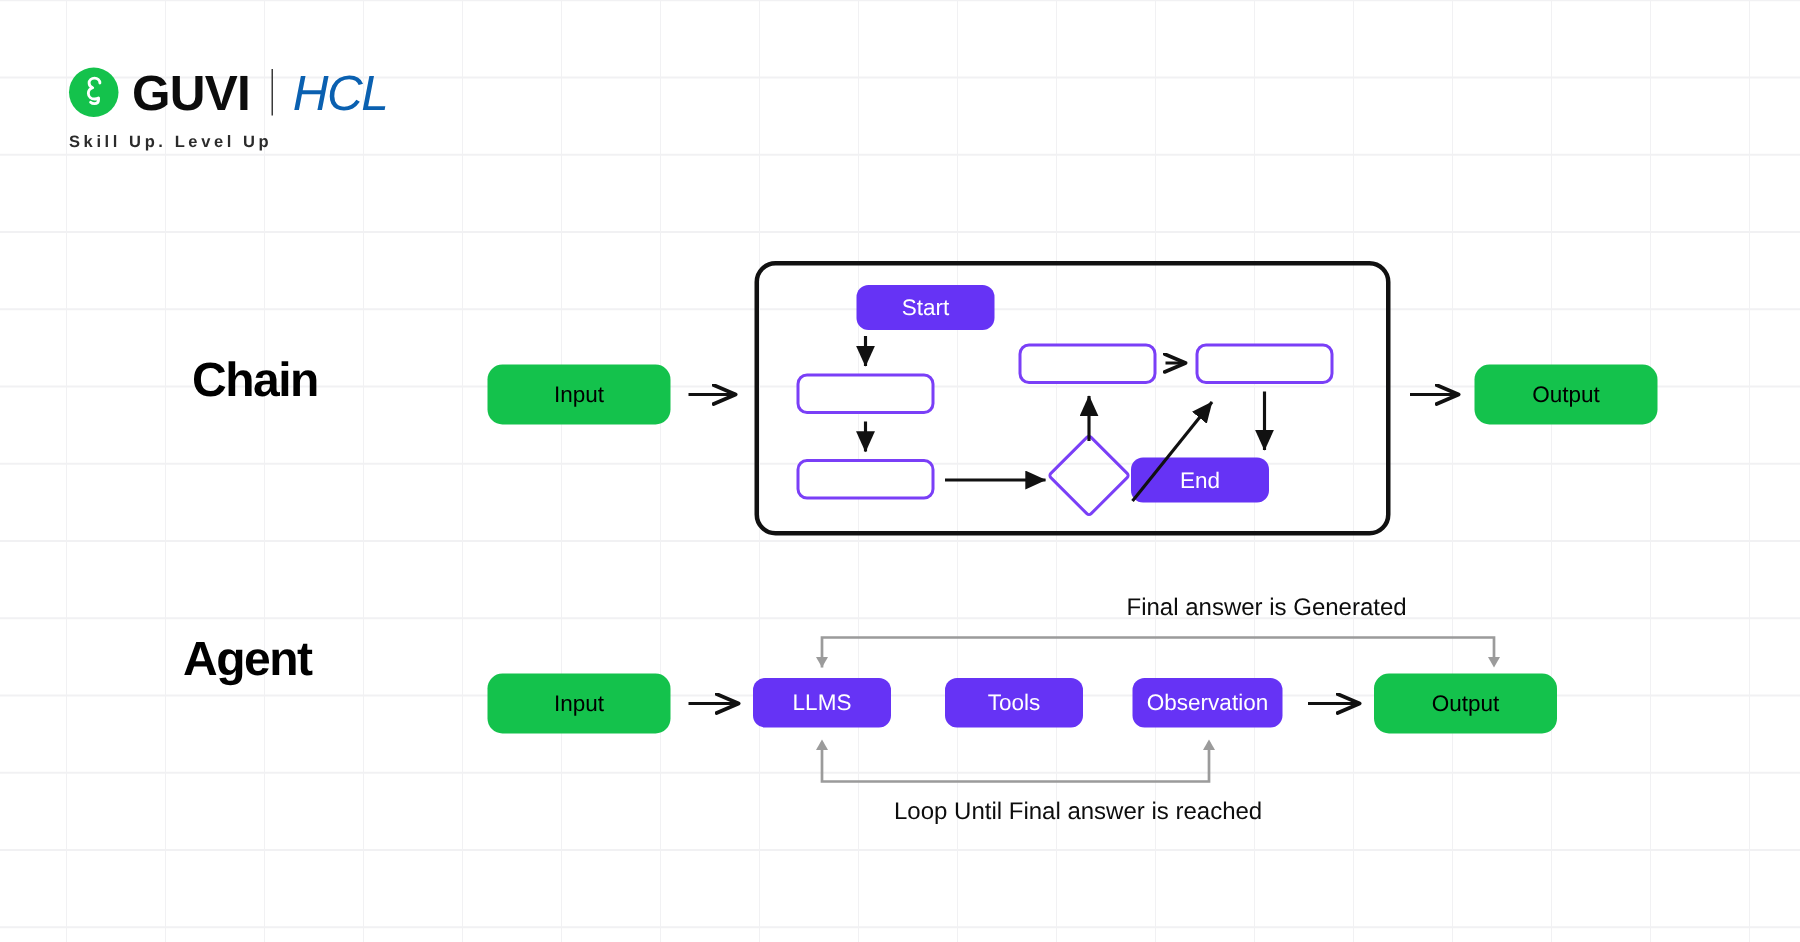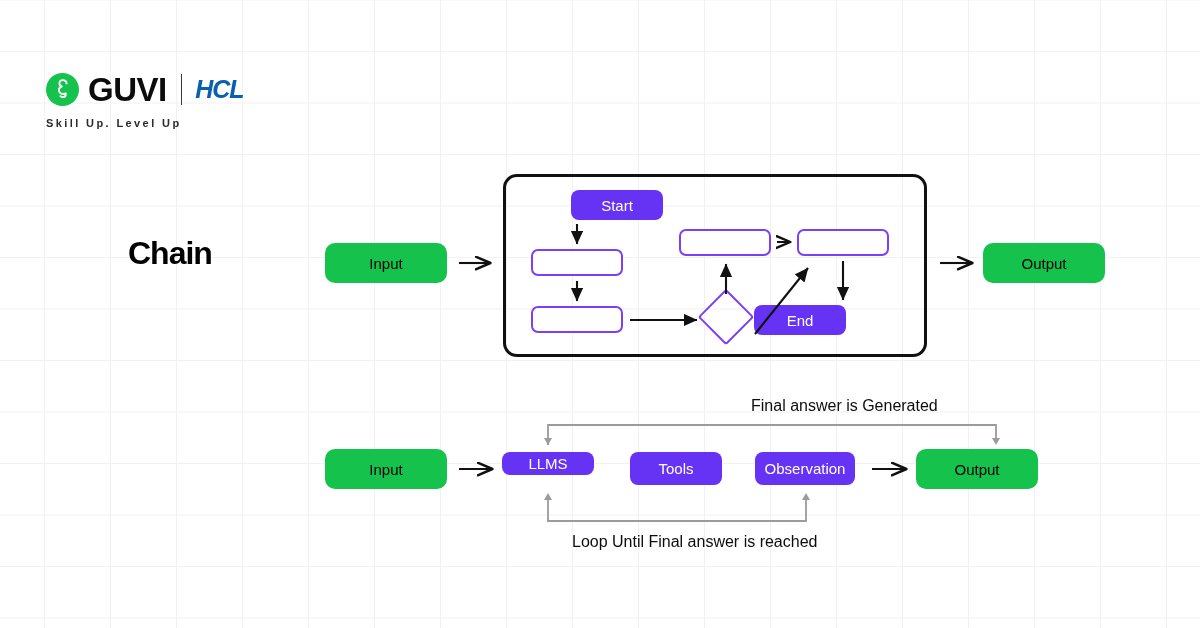--- a/index.html
+++ b/index.html
@@ -28,21 +28,20 @@
     position: absolute;
     left: 46px;
     top: 40px;
     width: 300px;
     height: 66px;
   }
   #logo-row {
     display: flex;
     align-items: center;
     height: 42px;
-    margin-top: 28px;
   }
   #guvi-mark {
     width: 33px;
     height: 33px;
     border-radius: 50%;
     background: #14c24c;
     display: flex;
     align-items: center;
     justify-content: center;
     flex: none;
@@ -58,22 +57,22 @@
     font-family: "Liberation Sans", sans-serif;
   }
   #logo-divider {
     width: 1.5px;
     height: 31px;
     background: #3a3a3a;
     margin: 0 13px 0 14px;
     flex: none;
   }
   #hcl-word {
-    font-size: 25px;
-    font-weight: 700;
+    font-size: 33px;
+    font-weight: 400;
     font-style: italic;
     letter-spacing: -1px;
     color: #0a60b0;
     line-height: 1;
     font-family: "Liberation Sans", sans-serif;
   }
   #guvi-tagline {
     margin-top: 7px;
     font-size: 11px;
     font-weight: 700;
@@ -140,21 +139,21 @@
   }
 
   
   .caption {
     position: absolute;
     font-size: 16px;
     color: #0d0d0d;
     white-space: nowrap;
   }
   #caption-final { left: 751px; top: 397px; }
-  #caption-loop  { left: 572px; top: 533px; text-align: right; }
+  #caption-loop  { left: 596px; top: 533px; text-align: right; }
 </style>
 </head>
 <body>
 
 <div id="canvas">
 
   <div id="logo-block">
     <div id="logo-row">
       <div id="guvi-mark">
         <svg width="22" height="22" viewBox="0 0 22 22" aria-hidden="true">
@@ -164,20 +163,21 @@
         </svg>
       </div>
       <span id="guvi-word">GUVI</span>
       <span id="logo-divider"></span>
       <span id="hcl-word">HCL</span>
     </div>
     <div id="guvi-tagline">Skill Up. Level Up</div>
   </div>
 
   <div class="row-label" id="label-chain">Chain</div>
+  <div class="row-label" id="label-agent">Agent</div>
 
   <div class="node green" style="left:325px; top:243px; width:122px; height:40px;">Input</div>
 
   <div id="chain-box"></div>
 
   <div class="node purple" style="left:531px; top:190px; width:92px; height:30px;margin-left:40px;">Start</div>
 
   <div class="node outline" style="left:531px; top:249px; width:92px; height:27px;"></div>
 
   <div class="node outline" style="left:531px; top:306px; width:92px; height:27px;"></div>
@@ -188,21 +188,21 @@
 
   <div style="position:absolute; left:706px; top:297px; width:40px; height:40px;
               border:2px solid #7a3ff7; box-sizing:border-box; transform:rotate(45deg); border-radius:3px;"></div>
 
   <div class="node purple" style="left:754px; top:305px; width:92px; height:30px;">End</div>
 
   <div class="node green" style="left:983px; top:243px; width:122px; height:40px;">Output</div>
 
   <div class="node green" style="left:325px; top:449px; width:122px; height:40px;">Input</div>
 
-  <div class="node purple" style="left:502px; top:452px; width:92px; height:23px;">LLMS</div>
+  <div class="node purple" style="left:502px; top:452px; width:92px; height:33px;">LLMS</div>
 
   <div class="node purple" style="left:630px; top:452px; width:92px; height:33px;">Tools</div>
 
   <div class="node purple" style="left:755px; top:452px; width:100px; height:33px;">Observation</div>
 
   <div class="node green" style="left:916px; top:449px; width:122px; height:40px;">Output</div>
 
   <div class="caption" id="caption-final">Final answer is Generated</div>
   <div class="caption" id="caption-loop">Loop Until Final answer is reached</div>
 

